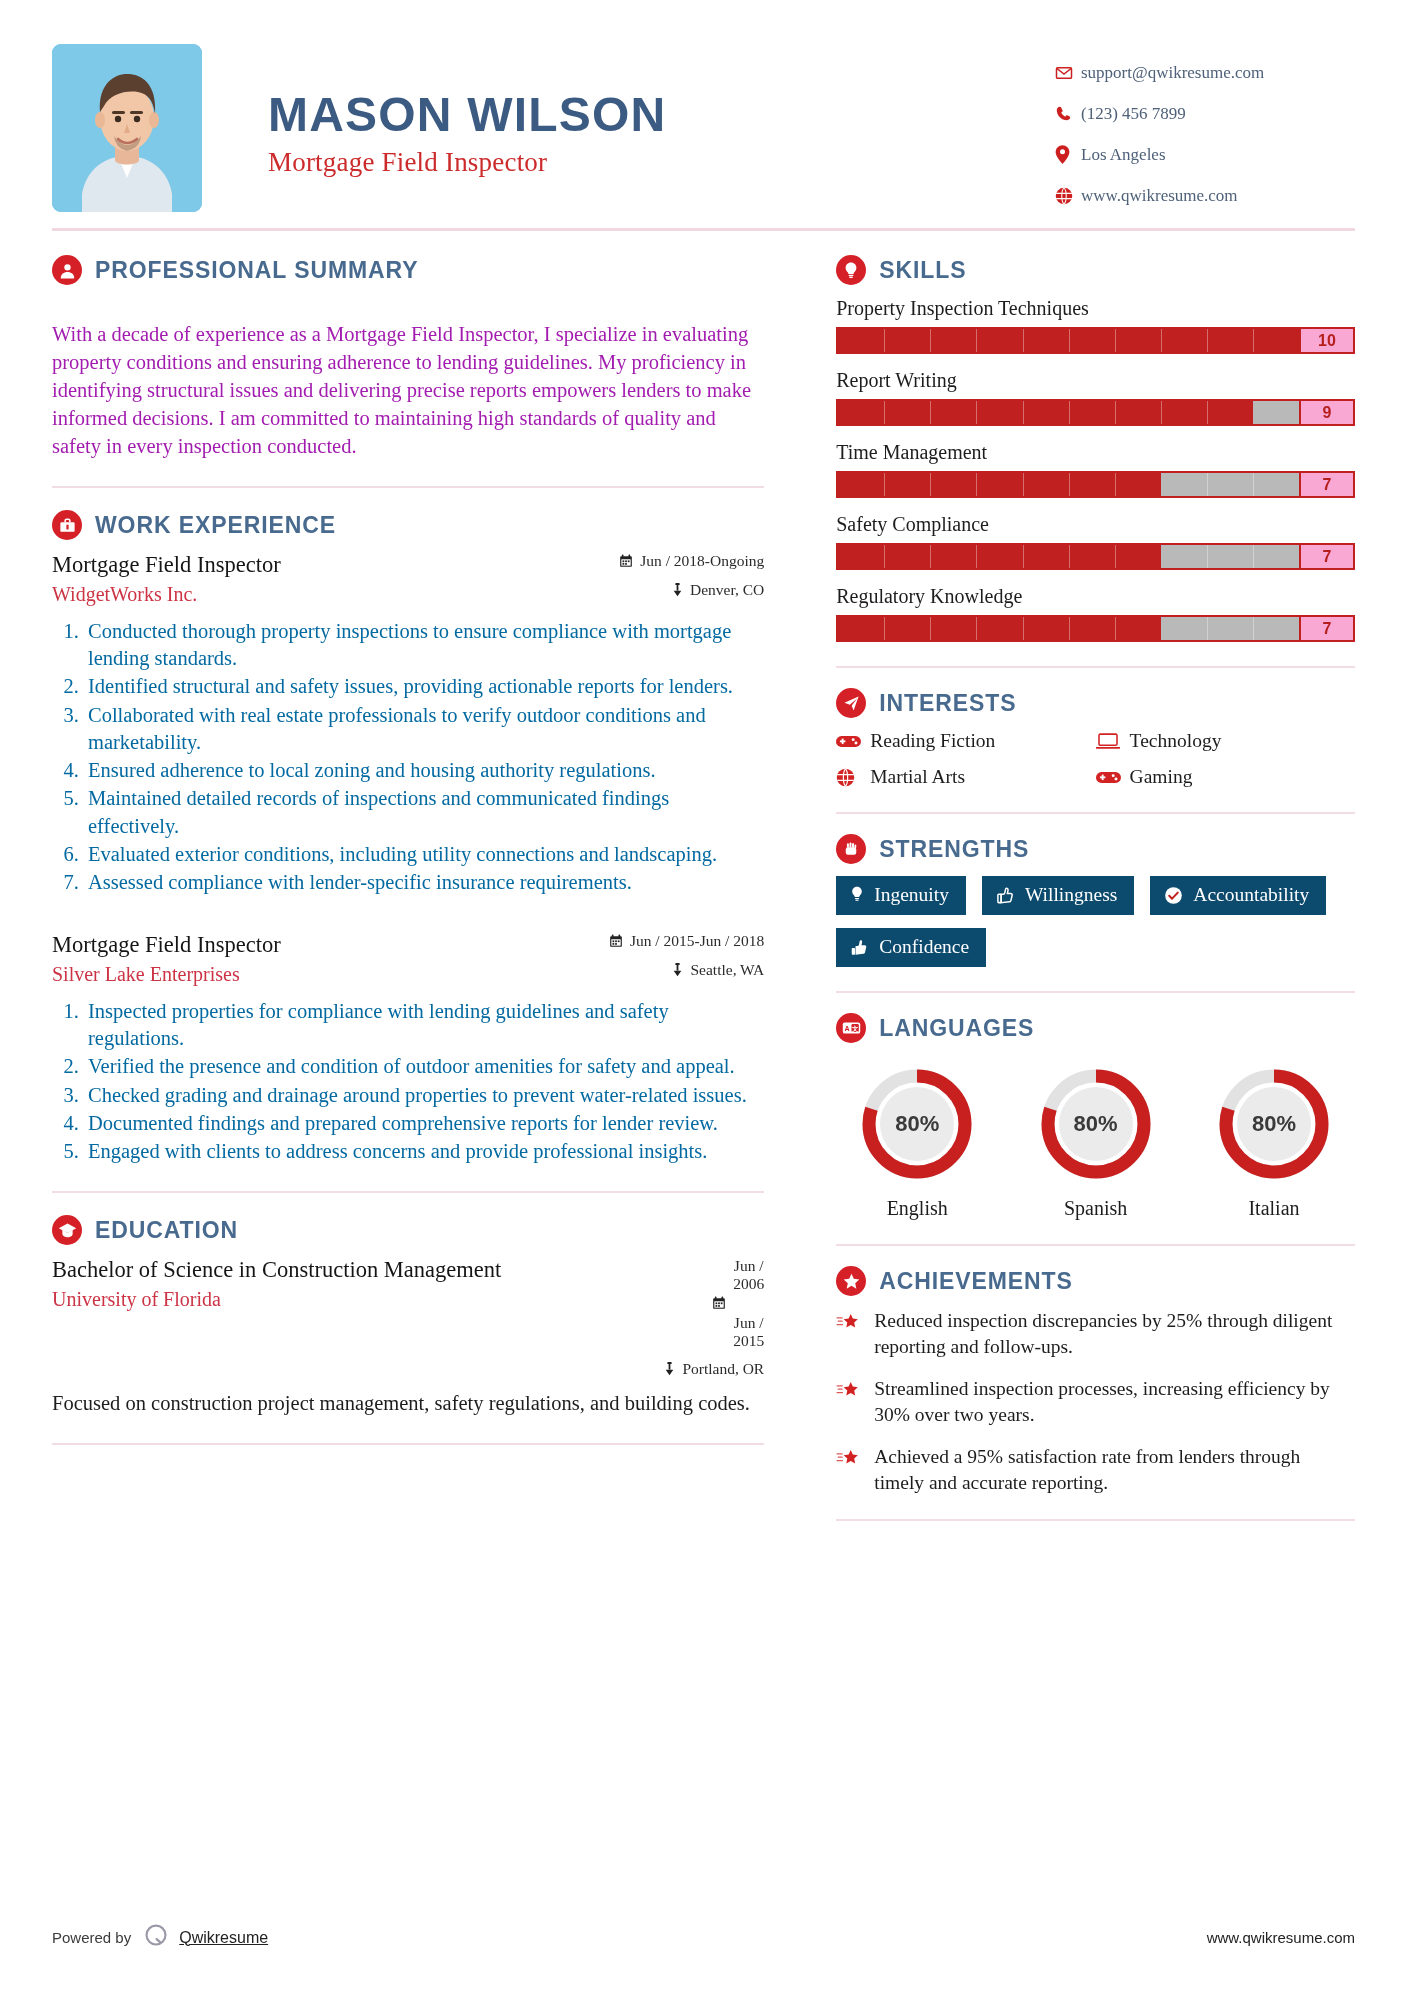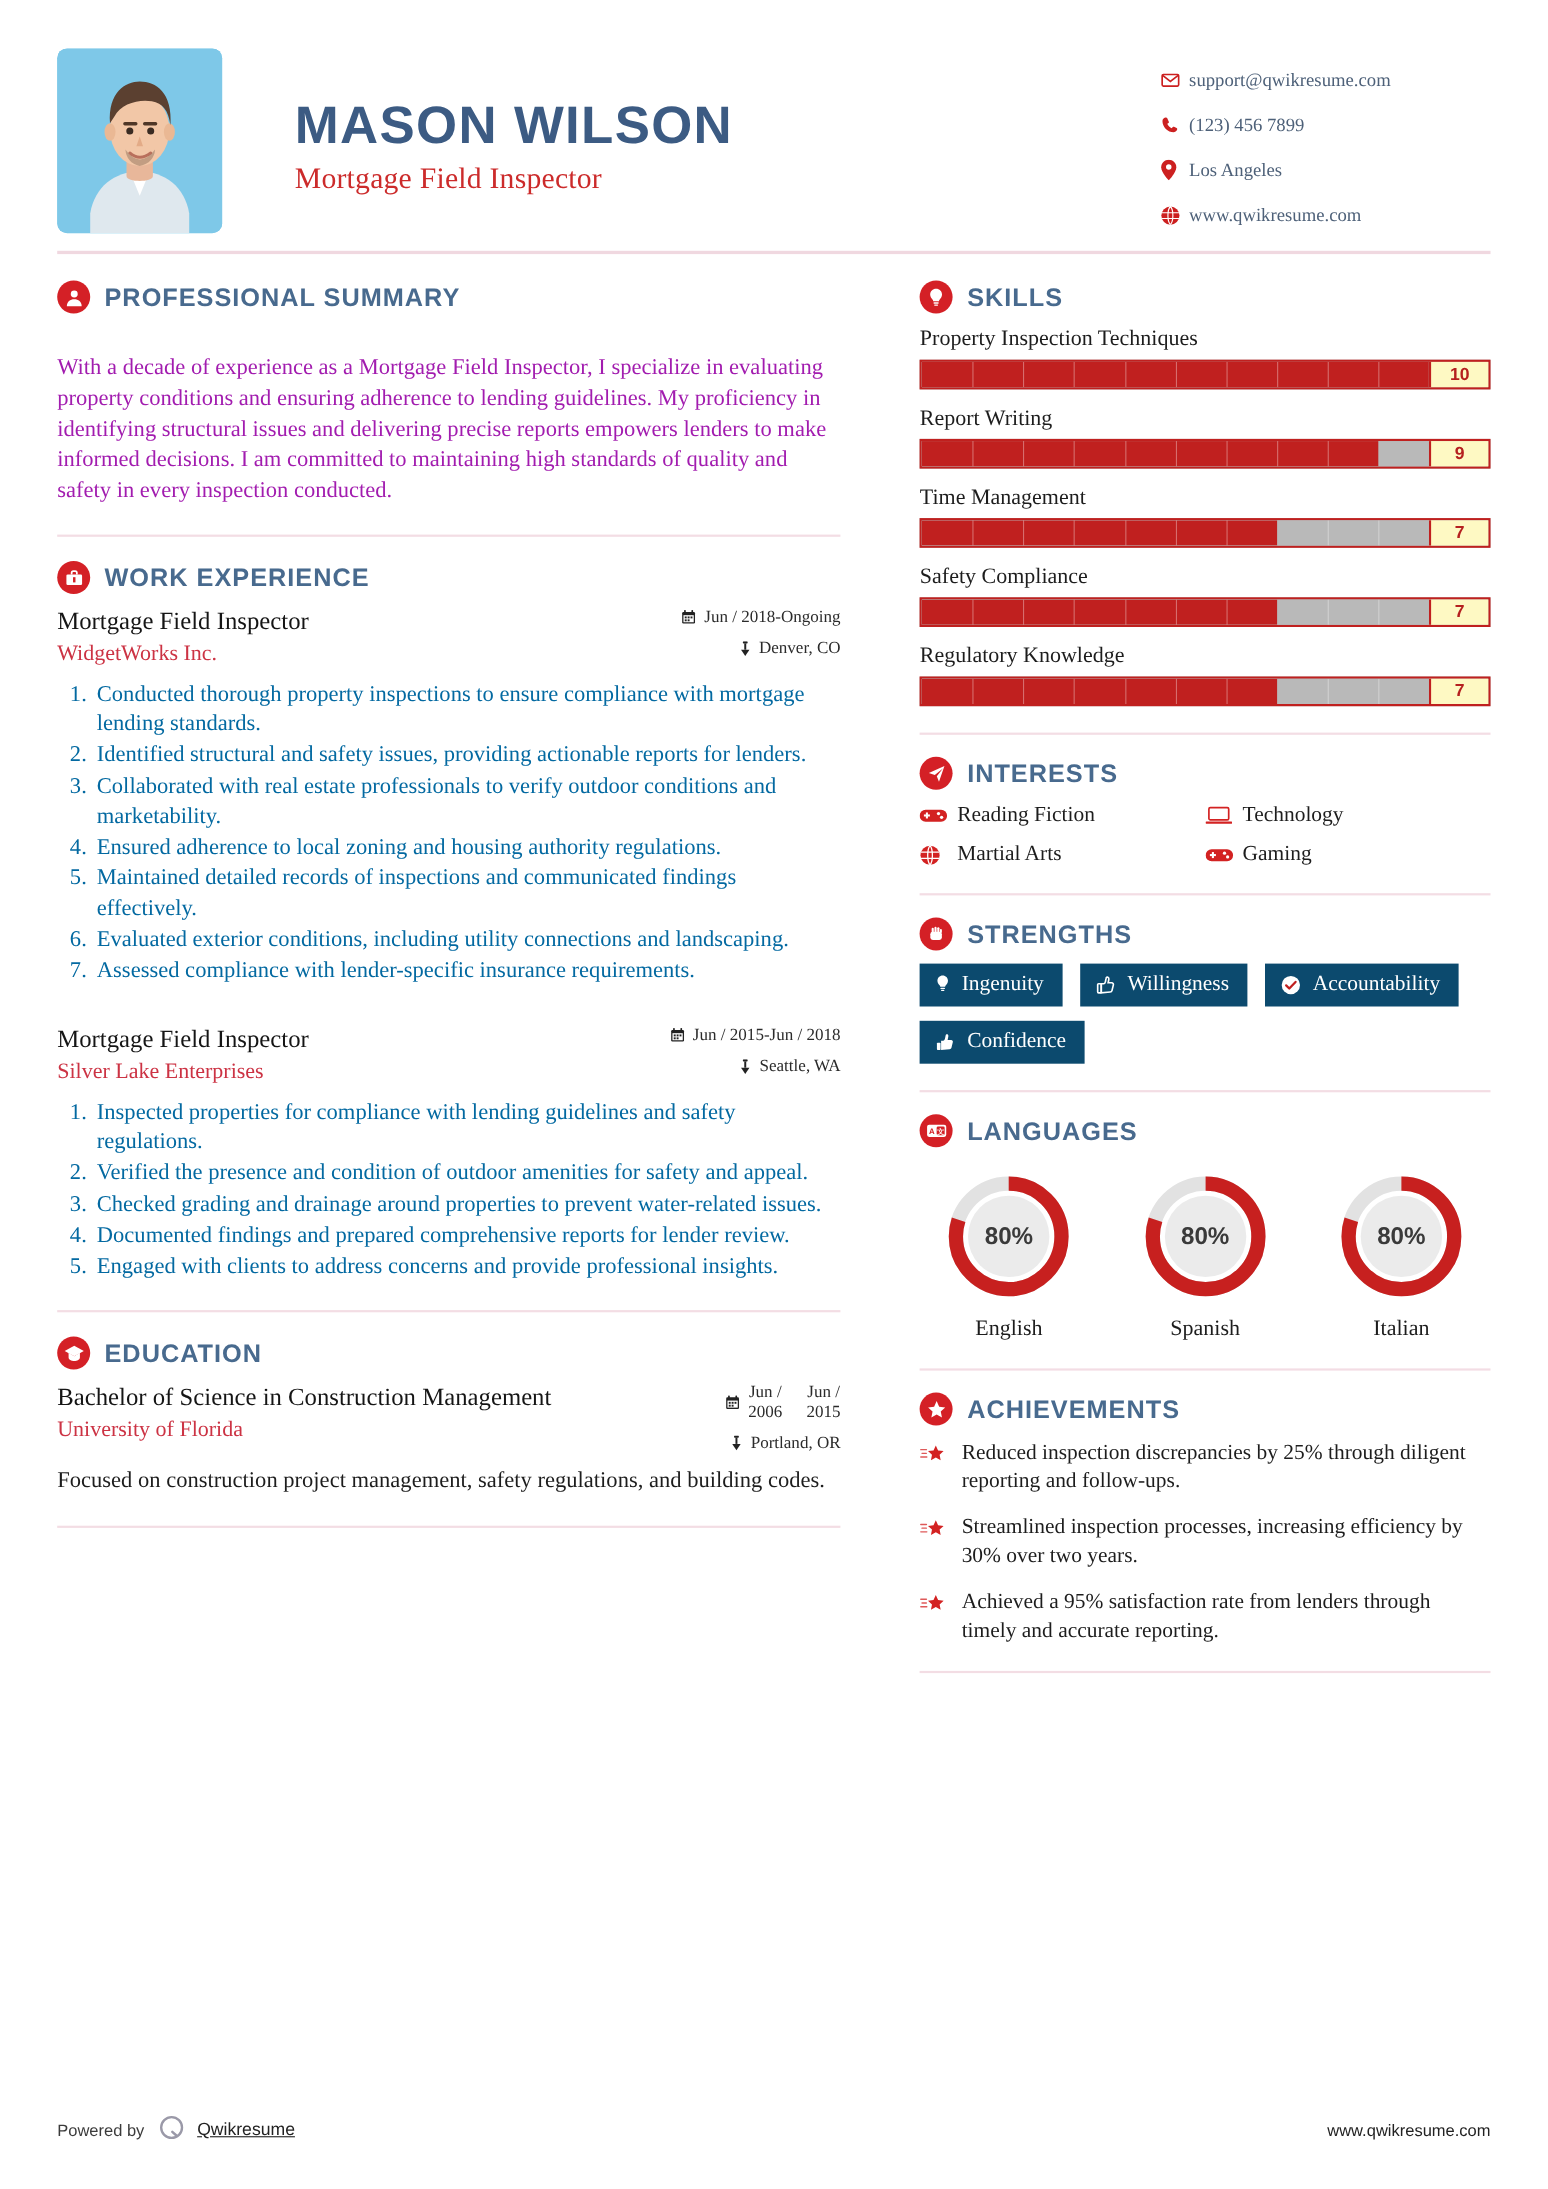--- a/index.html
+++ b/index.html
@@ -134,21 +134,21 @@
   .entry-org {
     font-size: 20px; color: #cc3344; margin-top: 4px;
   }
   .meta-row {
     display: flex; align-items: center; justify-content: flex-end;
     font-size: 15.5px; color: #2b2b2b; white-space: nowrap;
   }
   .meta-row.second { margin-top: 11px; }
   .meta-ico { margin-right: 7px; display: flex; align-items: center; color: #222; }
   .meta-ico svg { display: block; }
-  .edu-dates { display: flex; align-items: flex-start; gap: 22px; font-size: 15.5px; }
+  .edu-dates { display: flex; align-items: flex-start; gap: 22px; font-size: 15.5px; flex-direction: column; }
   .edu-date-stack { text-align: center; line-height: 1.12; }
 
   ol.bullets {
     margin: 12px 0 0 0;
     padding-left: 32px;
     font-size: 20.5px;
     line-height: 1.33;
     color: #0369a1;
   }
   ol.bullets li { margin-bottom: 1px; padding-left: 4px; }
@@ -177,21 +177,21 @@
   .skill-fill {
     position: absolute; left: 0; top: 0; bottom: 0;
     background: #c0201f;
   }
   .skill-seg {
     position: absolute; top: 0; bottom: 0; width: 1px;
     background: rgba(255,255,255,.35);
   }
   .skill-val {
     flex: 0 0 54px;
-    background: #fef9c3;
+    background: #f9a8d4;
     border-left: 2px solid #c0201f;
     display: flex; align-items: center; justify-content: center;
     font-size: 16px; font-weight: bold; color: #b5201f;
     font-family: "Liberation Sans", sans-serif;
   }
 
   
   .interests-grid {
     display: grid;
     grid-template-columns: 1fr 1fr;

